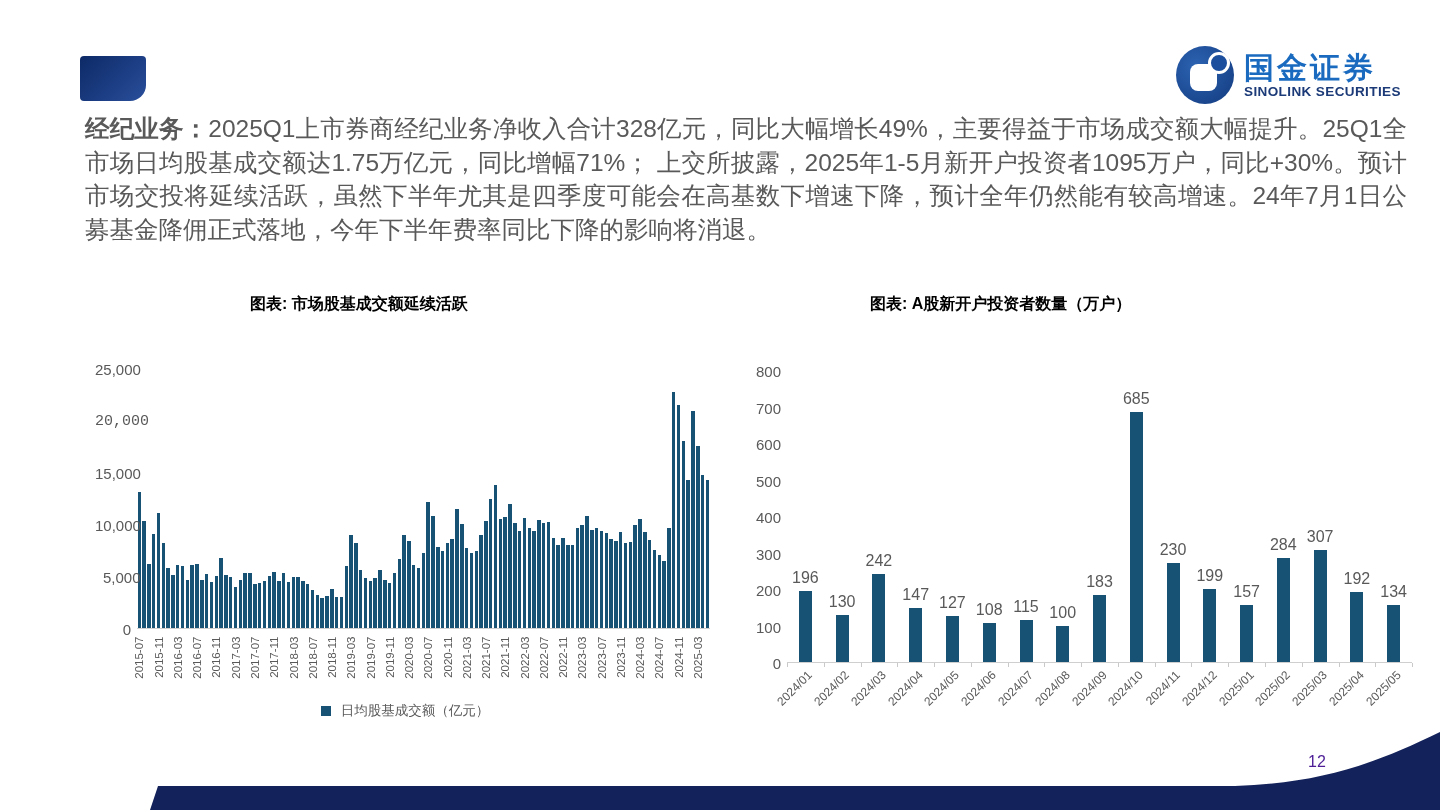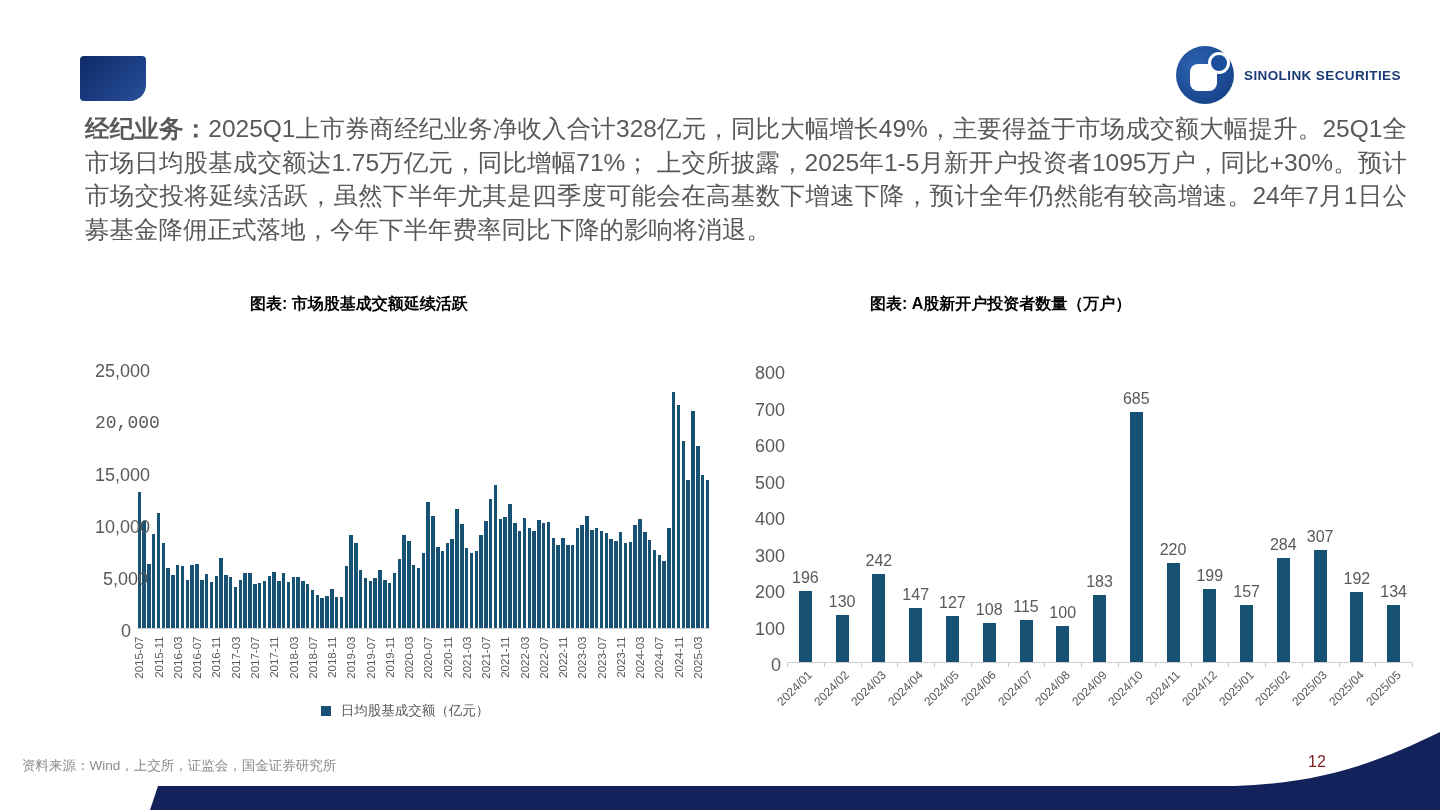--- a/index.html
+++ b/index.html
@@ -30,48 +30,49 @@
   .chart-title.left{left:250px;}
   .chart-title.right{left:870px;}
   
   #chart-left{position:absolute;left:95px;top:360px;width:630px;height:360px;}
   #left-plot{position:absolute;left:42px;top:8px;width:573px;height:260px;
      border-bottom:1px solid #cfcfcf;}
   #chart-right{position:absolute;left:755px;top:360px;width:685px;height:395px;}
   #right-plot{position:absolute;left:32px;top:10px;width:625px;height:292px;
      border-bottom:1px solid #cfcfcf;}
   .bar{position:absolute;}
-  .ylab{position:absolute;text-align:right;font-size:18px;color:#595959;}
+  .ylab{position:absolute;text-align:right;font-size:15px;color:#595959;}
   .xlab{position:absolute;font-size:11.5px;color:#595959;white-space:nowrap;}
   .vlab{position:absolute;font-size:16px;color:#595959;text-align:center;}
   .tick{position:absolute;width:1px;height:4px;background:#c9c9c9;}
   
   .legend{position:absolute;left:95px;top:702px;width:620px;display:flex;align-items:center;
      justify-content:center;gap:10px;}
   .legend-swatch{width:10px;height:10px;}
   .legend-label{font-size:13.5px;color:#595959;}
   
   .source{position:absolute;left:22px;top:757px;font-size:13.5px;color:#8a8a8a;}
-  .page-num{position:absolute;left:1308px;top:753px;font-size:16px;color:#7f1d1d;}
+  .page-num{position:absolute;left:1308px;top:753px;font-size:16px;color:#4c1d95;}
   .bottom-deco{position:absolute;left:0;bottom:0;width:1440px;height:85px;}
 </style>
 </head>
 <body>
 
 <div class="page">
 
   <div class="accent-block"></div>
 
   <div class="logo">
     <div class="logo-mark">
       <div class="logo-circle"></div>
       <div class="logo-square"></div>
       <div class="logo-dot"></div>
     </div>
     <div class="logo-text">
+      <div class="logo-cn">国金证券</div>
       <div class="logo-en">SINOLINK SECURITIES</div>
     </div>
   </div>
 
   <p class="body-text"><b>经纪业务：</b><span>2025Q1上市券商经纪业务净收入合计328亿元，同比大幅增长49%，主要得益于市场成交额大幅提升。25Q1全市场日均股基成交额达1.75万亿元，同比增幅71%； 上交所披露，2025年1-5月新开户投资者1095万户，同比+30%。预计市场交投将延续活跃，虽然下半年尤其是四季度可能会在高基数下增速下降，预计全年仍然能有较高增速。24年7月1日公募基金降佣正式落地，今年下半年费率同比下降的影响将消退。</span></p>
 
   <div class="chart-title left">图表: 市场股基成交额延续活跃</div>
   <div class="chart-title right">图表: A股新开户投资者数量（万户）</div>
 
   <div id="chart-left">
@@ -265,21 +266,21 @@
         <div class="bar" style="left: 269.2px; bottom: 0px; width: 13px; height: 36.5px; background: rgb(23, 82, 117);"></div>
         <div class="vlab" style="left: 253.7px; bottom: 40.5px; width: 44px;">100</div>
         <div class="xlab" style="left: 217.7px; top: 298px; width: 58px; text-align: right; transform-origin: 100% 0px; transform: rotate(-45deg); font-size: 12px;">2024/08</div>
         <div class="bar" style="left: 306px; bottom: 0px; width: 13px; height: 66.8px; background: rgb(23, 82, 117);"></div>
         <div class="vlab" style="left: 290.5px; bottom: 70.8px; width: 44px;">183</div>
         <div class="xlab" style="left: 254.5px; top: 298px; width: 58px; text-align: right; transform-origin: 100% 0px; transform: rotate(-45deg); font-size: 12px;">2024/09</div>
         <div class="bar" style="left: 342.8px; bottom: 0px; width: 13px; height: 250px; background: rgb(23, 82, 117);"></div>
         <div class="vlab" style="left: 327.3px; bottom: 254px; width: 44px;">685</div>
         <div class="xlab" style="left: 291.3px; top: 298px; width: 58px; text-align: right; transform-origin: 100% 0px; transform: rotate(-45deg); font-size: 12px;">2024/10</div>
         <div class="bar" style="left: 379.5px; bottom: 0px; width: 13px; height: 98.6px; background: rgb(23, 82, 117);"></div>
-        <div class="vlab" style="left: 364px; bottom: 102.6px; width: 44px;">220</div>
+        <div class="vlab" style="left: 364px; bottom: 102.6px; width: 44px;">230</div>
         <div class="xlab" style="left: 328px; top: 298px; width: 58px; text-align: right; transform-origin: 100% 0px; transform: rotate(-45deg); font-size: 12px;">2024/11</div>
         <div class="bar" style="left: 416.3px; bottom: 0px; width: 13px; height: 72.6px; background: rgb(23, 82, 117);"></div>
         <div class="vlab" style="left: 400.8px; bottom: 76.6px; width: 44px;">199</div>
         <div class="xlab" style="left: 364.8px; top: 298px; width: 58px; text-align: right; transform-origin: 100% 0px; transform: rotate(-45deg); font-size: 12px;">2024/12</div>
         <div class="bar" style="left: 453.1px; bottom: 0px; width: 13px; height: 57.3px; background: rgb(23, 82, 117);"></div>
         <div class="vlab" style="left: 437.6px; bottom: 61.3px; width: 44px;">157</div>
         <div class="xlab" style="left: 401.6px; top: 298px; width: 58px; text-align: right; transform-origin: 100% 0px; transform: rotate(-45deg); font-size: 12px;">2025/01</div>
         <div class="bar" style="left: 489.8px; bottom: 0px; width: 13px; height: 103.7px; background: rgb(23, 82, 117);"></div>
         <div class="vlab" style="left: 474.3px; bottom: 107.7px; width: 44px;">284</div>
         <div class="xlab" style="left: 438.3px; top: 298px; width: 58px; text-align: right; transform-origin: 100% 0px; transform: rotate(-45deg); font-size: 12px;">2025/02</div>
@@ -315,20 +316,19 @@
       <div class="ylab" style="left: 0px; top: 258.5px; width: 26px;">100</div>
       <div class="ylab" style="left: 0px; top: 222px; width: 26px;">200</div>
       <div class="ylab" style="left: 0px; top: 185.5px; width: 26px;">300</div>
       <div class="ylab" style="left: 0px; top: 149px; width: 26px;">400</div>
       <div class="ylab" style="left: 0px; top: 112.5px; width: 26px;">500</div>
       <div class="ylab" style="left: 0px; top: 76px; width: 26px;">600</div>
       <div class="ylab" style="left: 0px; top: 39.5px; width: 26px;">700</div>
       <div class="ylab" style="left: 0px; top: 3px; width: 26px;">800</div>
     </div>
 
-  <div class="source">资料来源：Wind，上交所，证监会，国金证券研究所</div>
   <div class="page-num">12</div>
 
   <svg class="bottom-deco" viewBox="0 0 1440 85" xmlns="http://www.w3.org/2000/svg">
     <path d="M 158 61 L 1235 61 C 1320 58 1372 40 1440 7 L 1440 85 L 150 85 Z" fill="#13225A"></path>
   </svg>
 
 </div>
 
 </body></html>

